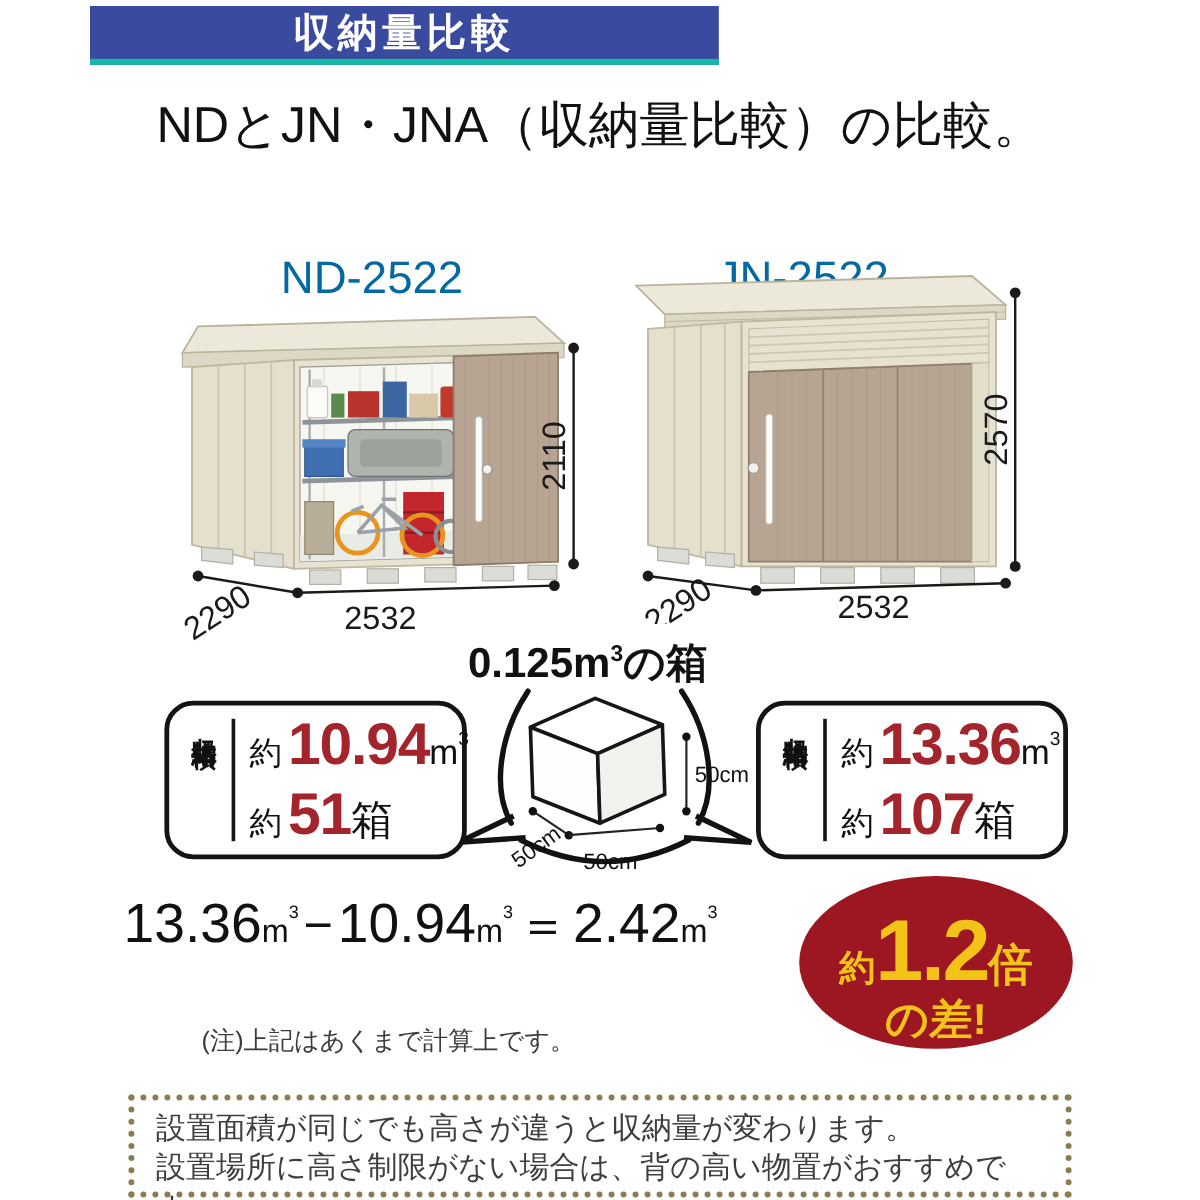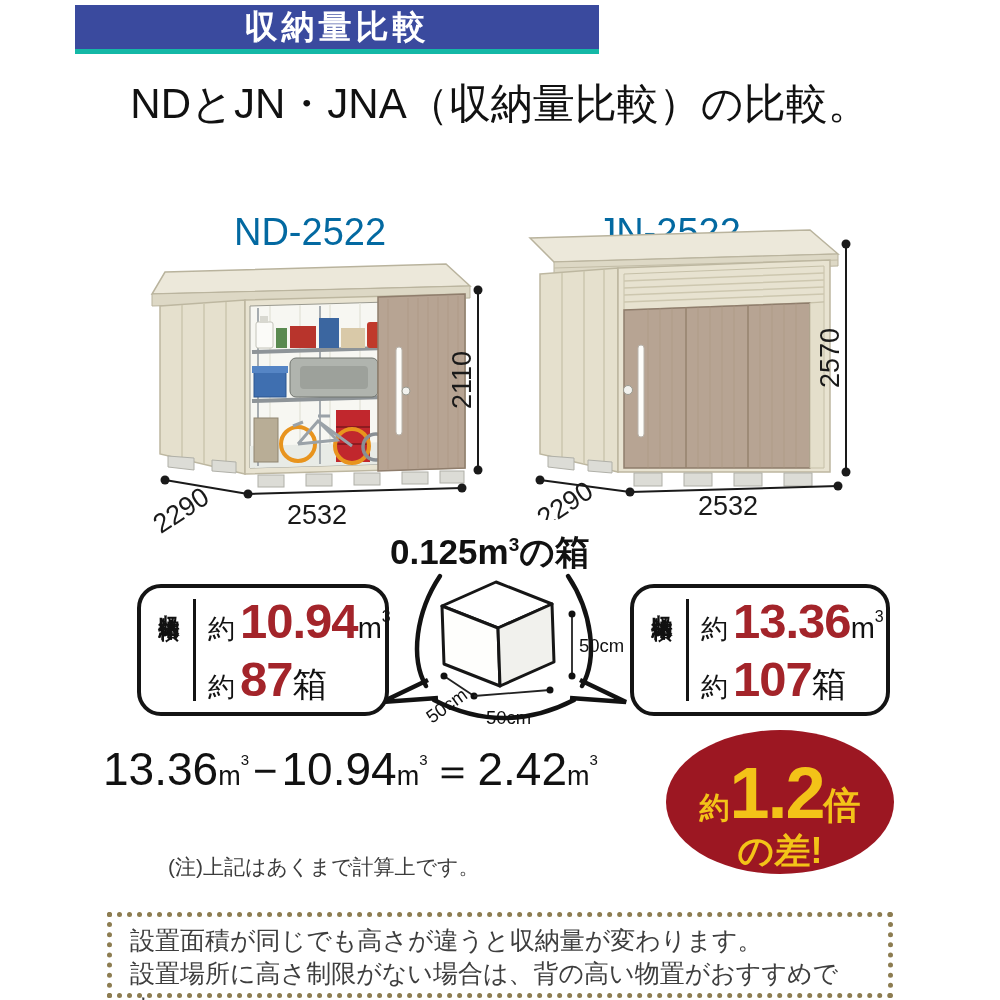--- a/index.html
+++ b/index.html
@@ -255,21 +255,21 @@
     <div class="vdiv"></div>
     <div class="rows">
       <div class="srow">
         <span class="approx">約</span>
           <span class="bignum">10.94</span>
           <span class="unit">m</span>
           <span class="unit-sup">3</span>
       </div>
       <div class="srow">
         <span class="approx">約</span>
-          <span class="bignum">87</span>
+          <span class="bignum">51</span>
           <span class="hako">箱</span>
       </div>
     </div>
   </div>
 
   <div class="bubble right">
     <div class="vlabel">収納体積</div>
     <div class="vdiv"></div>
     <div class="rows">
       <div class="srow">

